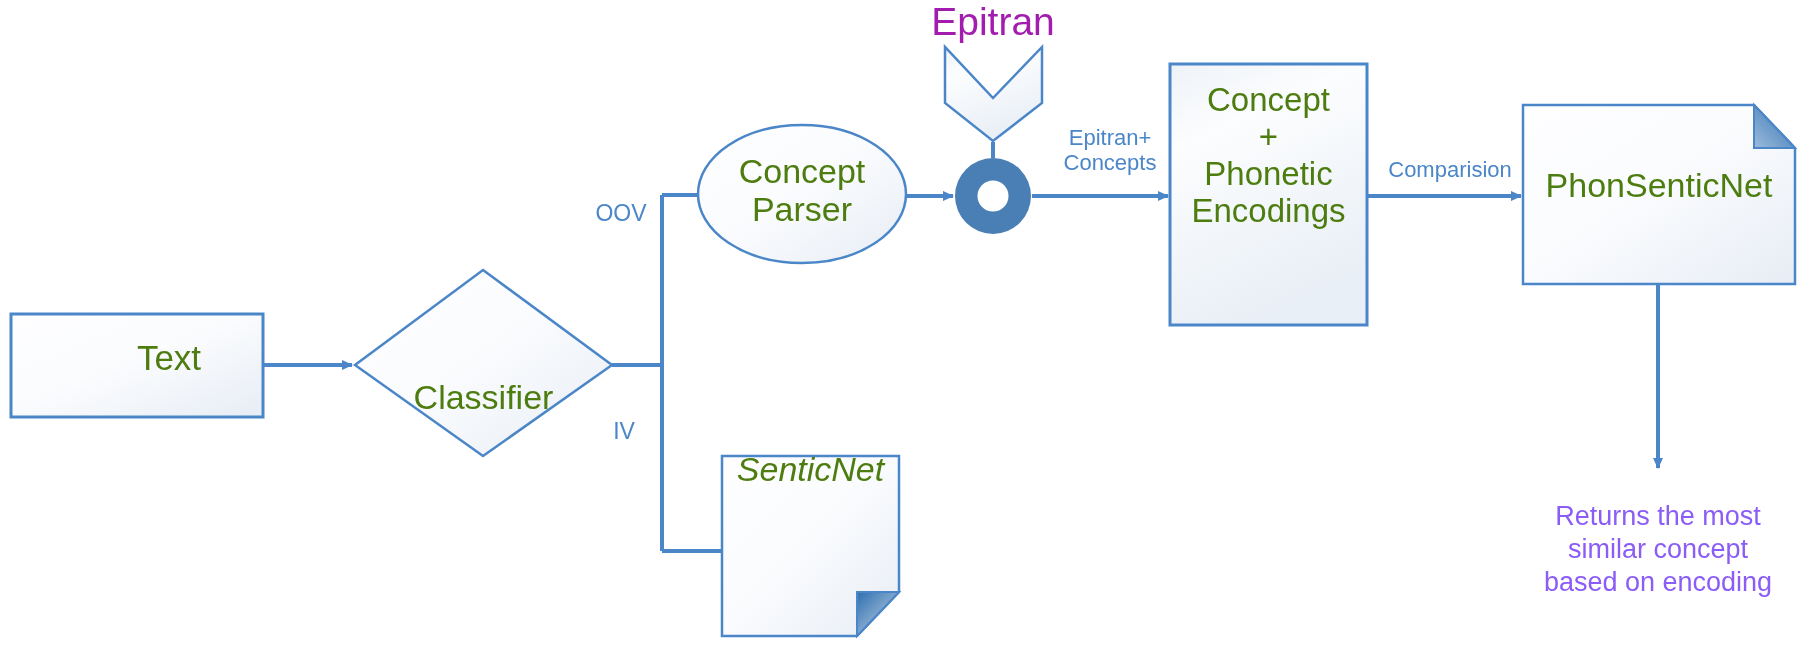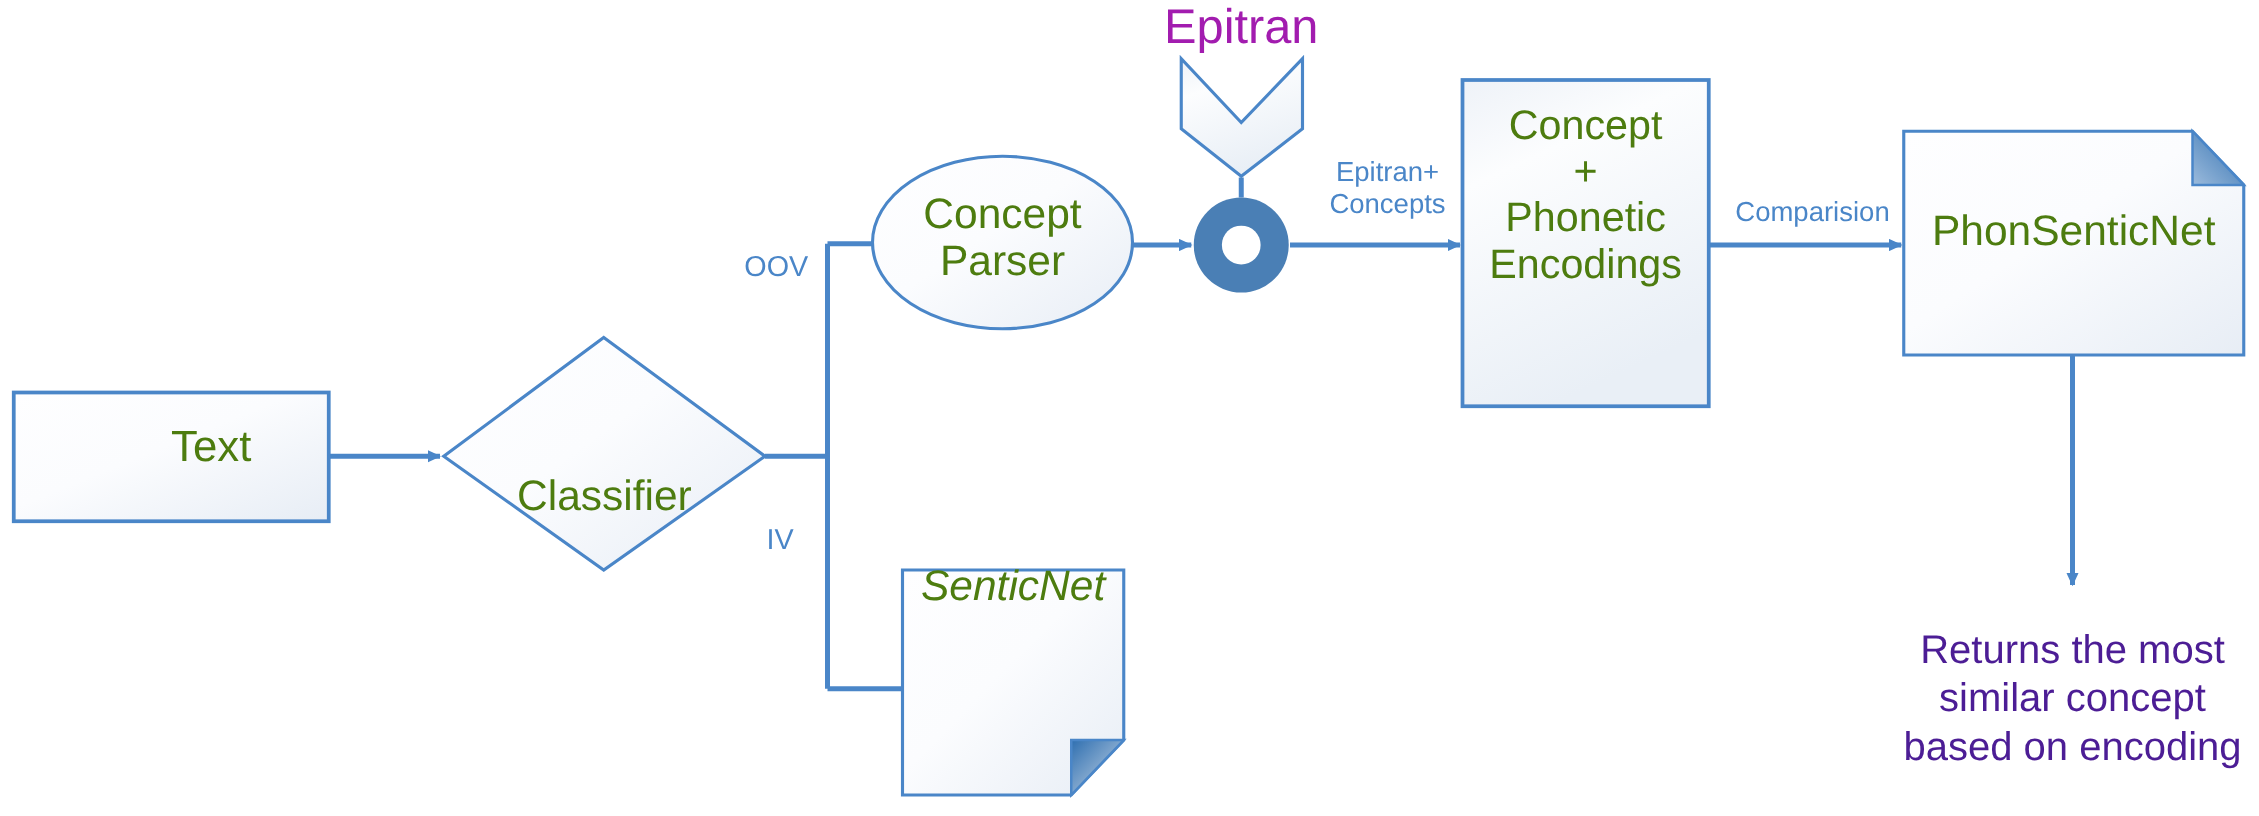--- a/index.html
+++ b/index.html
@@ -115,17 +115,17 @@
 
   <div class="edgelabel" style="left:586px;top:200px;width:70px;font-size:23px;text-align:center;">OOV</div>
 
   <div class="edgelabel" style="left:596px;top:418px;width:56px;font-size:23px;text-align:center;">IV</div>
 
   <div class="edgelabel" style="left:1040px;top:125px;width:140px;font-size:22px;">Epitran+
 Concepts</div>
 
   <div class="edgelabel" style="left:1374px;top:157px;width:152px;font-size:22px;">Comparision</div>
 
-  <div class="edgelabel" style="left:1513px;top:500px;width:290px;font-size:32px;color:#4c1d95;line-height:1.22;">Returns the most
+  <div class="edgelabel" style="left:1513px;top:500px;width:290px;font-size:27px;color:#8b5cf6;line-height:1.22;">Returns the most
 similar concept
 based on encoding</div>
 
 </div>
 
 </body></html>

